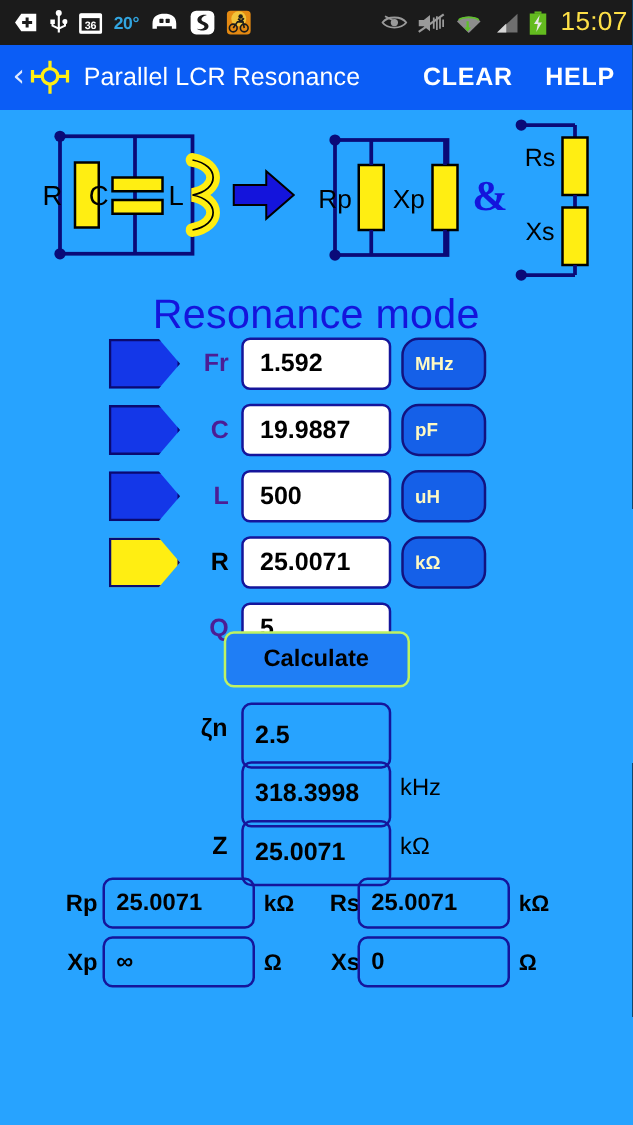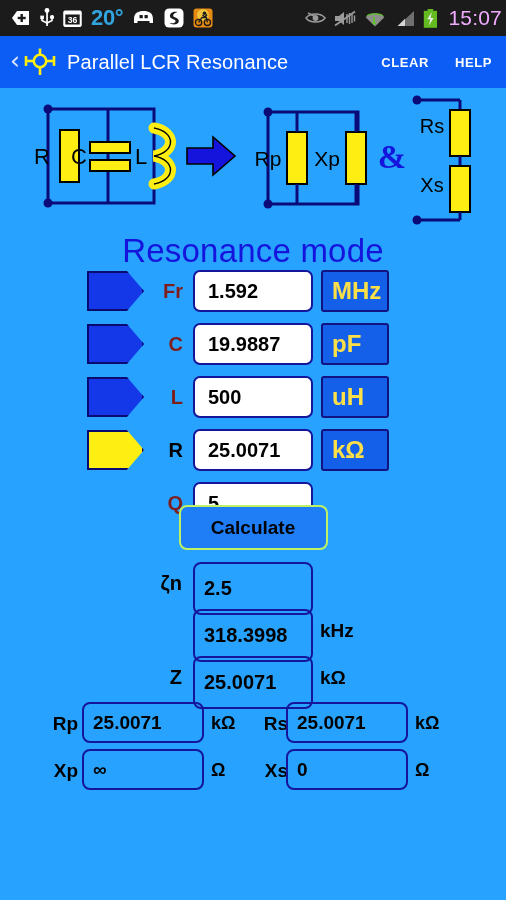--- a/index.html
+++ b/index.html
@@ -39,26 +39,26 @@
   .sb-right {
     display: flex;
     align-items: center;
     gap: 8px;
     margin-left: auto;
     flex: 0 0 auto;
   }
   .sb-icon { display: block; }
   .sb-temp {
     color: #32a5e0;
-    font-size: 22px;
+    font-size: 14px;
     font-weight: bold;
     letter-spacing: -0.3px;
   }
   .sb-clock {
-    color: #f0abfc;
+    color: #fde047;
     font-size: 21px;
     font-weight: normal;
     letter-spacing: 0.2px;
     padding-left: 2px;
   }
 
   
   #actionbar {
     position: absolute;
     left: 0; top: 36px;
@@ -79,21 +79,21 @@
   }
   #app-logo { margin-right: 10px; margin-left: 1px; }
   #app-title {
     color: #ffffff;
     font-size: 20px;
     letter-spacing: 0.1px;
     white-space: nowrap;
   }
   .ab-action {
     color: #ffffff;
-    font-size: 13px;
+    font-size: 20px;
     font-weight: bold;
     letter-spacing: 0.6px;
     white-space: nowrap;
   }
   #clear-button { margin-left: auto; margin-right: 26px; }
 
   
   #diagram {
     position: absolute;
     left: 0; top: 88px;
@@ -147,21 +147,21 @@
     padding-left: 5px;
     letter-spacing: -0.2px;
   }
   .in-label {
     position: absolute;
     left: 140px; top: 0;
     width: 50px; height: 46px;
     display: flex;
     align-items: center;
     justify-content: flex-end;
-    color: #7f1d1d;
+    color: #4c1d95;
     font-size: 20px;
     font-weight: bold;
     padding-right: 7px;
     box-sizing: border-box;
   }
   .in-label.out-label-color { color: #000000; }
   .in-field {
     position: absolute;
     left: 193px; top: 2px;
     width: 120px; height: 42px;
@@ -177,26 +177,26 @@
     padding-left: 13px;
     overflow: hidden;
     white-space: nowrap;
   }
   .in-unit {
     position: absolute;
     left: 321px; top: 2px;
     width: 68px; height: 42px;
     background: #1560e8;
     border: 2px solid #121280;
-    border-radius: 3px;
-    box-sizing: border-box;
-    display: flex;
-    align-items: center;
-    color: #fde047;
-    font-size: 24px;
+    border-radius: 14px;
+    box-sizing: border-box;
+    display: flex;
+    align-items: center;
+    color: #fef9c3;
+    font-size: 15px;
     font-weight: bold;
     padding-left: 9px;
     white-space: nowrap;
   }
 
   
   #calc-wrap {
     position: absolute;
     left: 0; top: 505px;
     width: 506px;
@@ -257,21 +257,21 @@
     white-space: nowrap;
   }
   .out-unit {
     position: absolute;
     left: 320px; top: 0;
     height: 47px;
     display: flex;
     align-items: center;
     color: #000000;
     font-size: 19px;
-    font-weight: bold;
+    font-weight: normal;
   }
 
   
   #pairs {
     position: absolute;
     left: 0; top: 700px;
     width: 506px;
   }
   .pair-row {
     position: relative;

